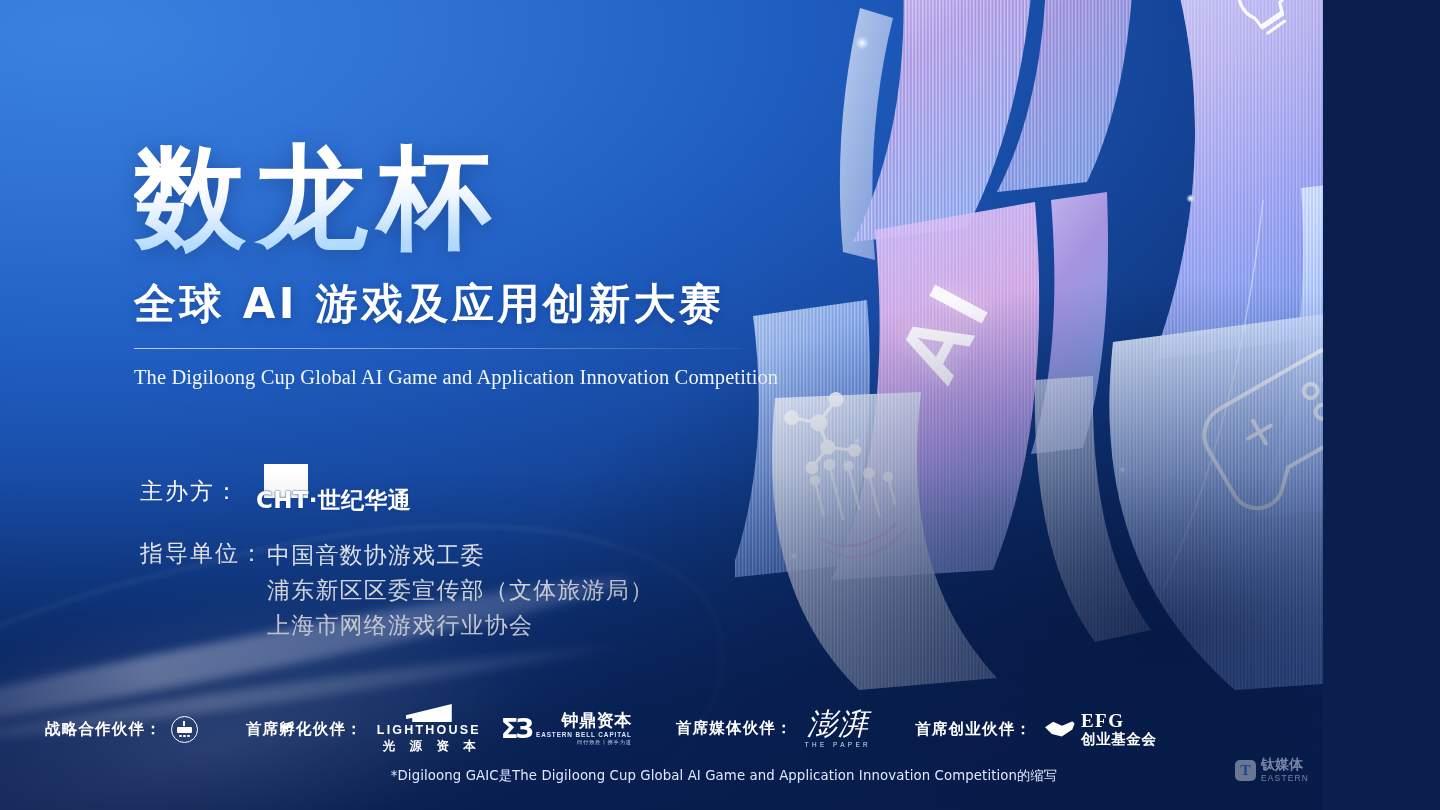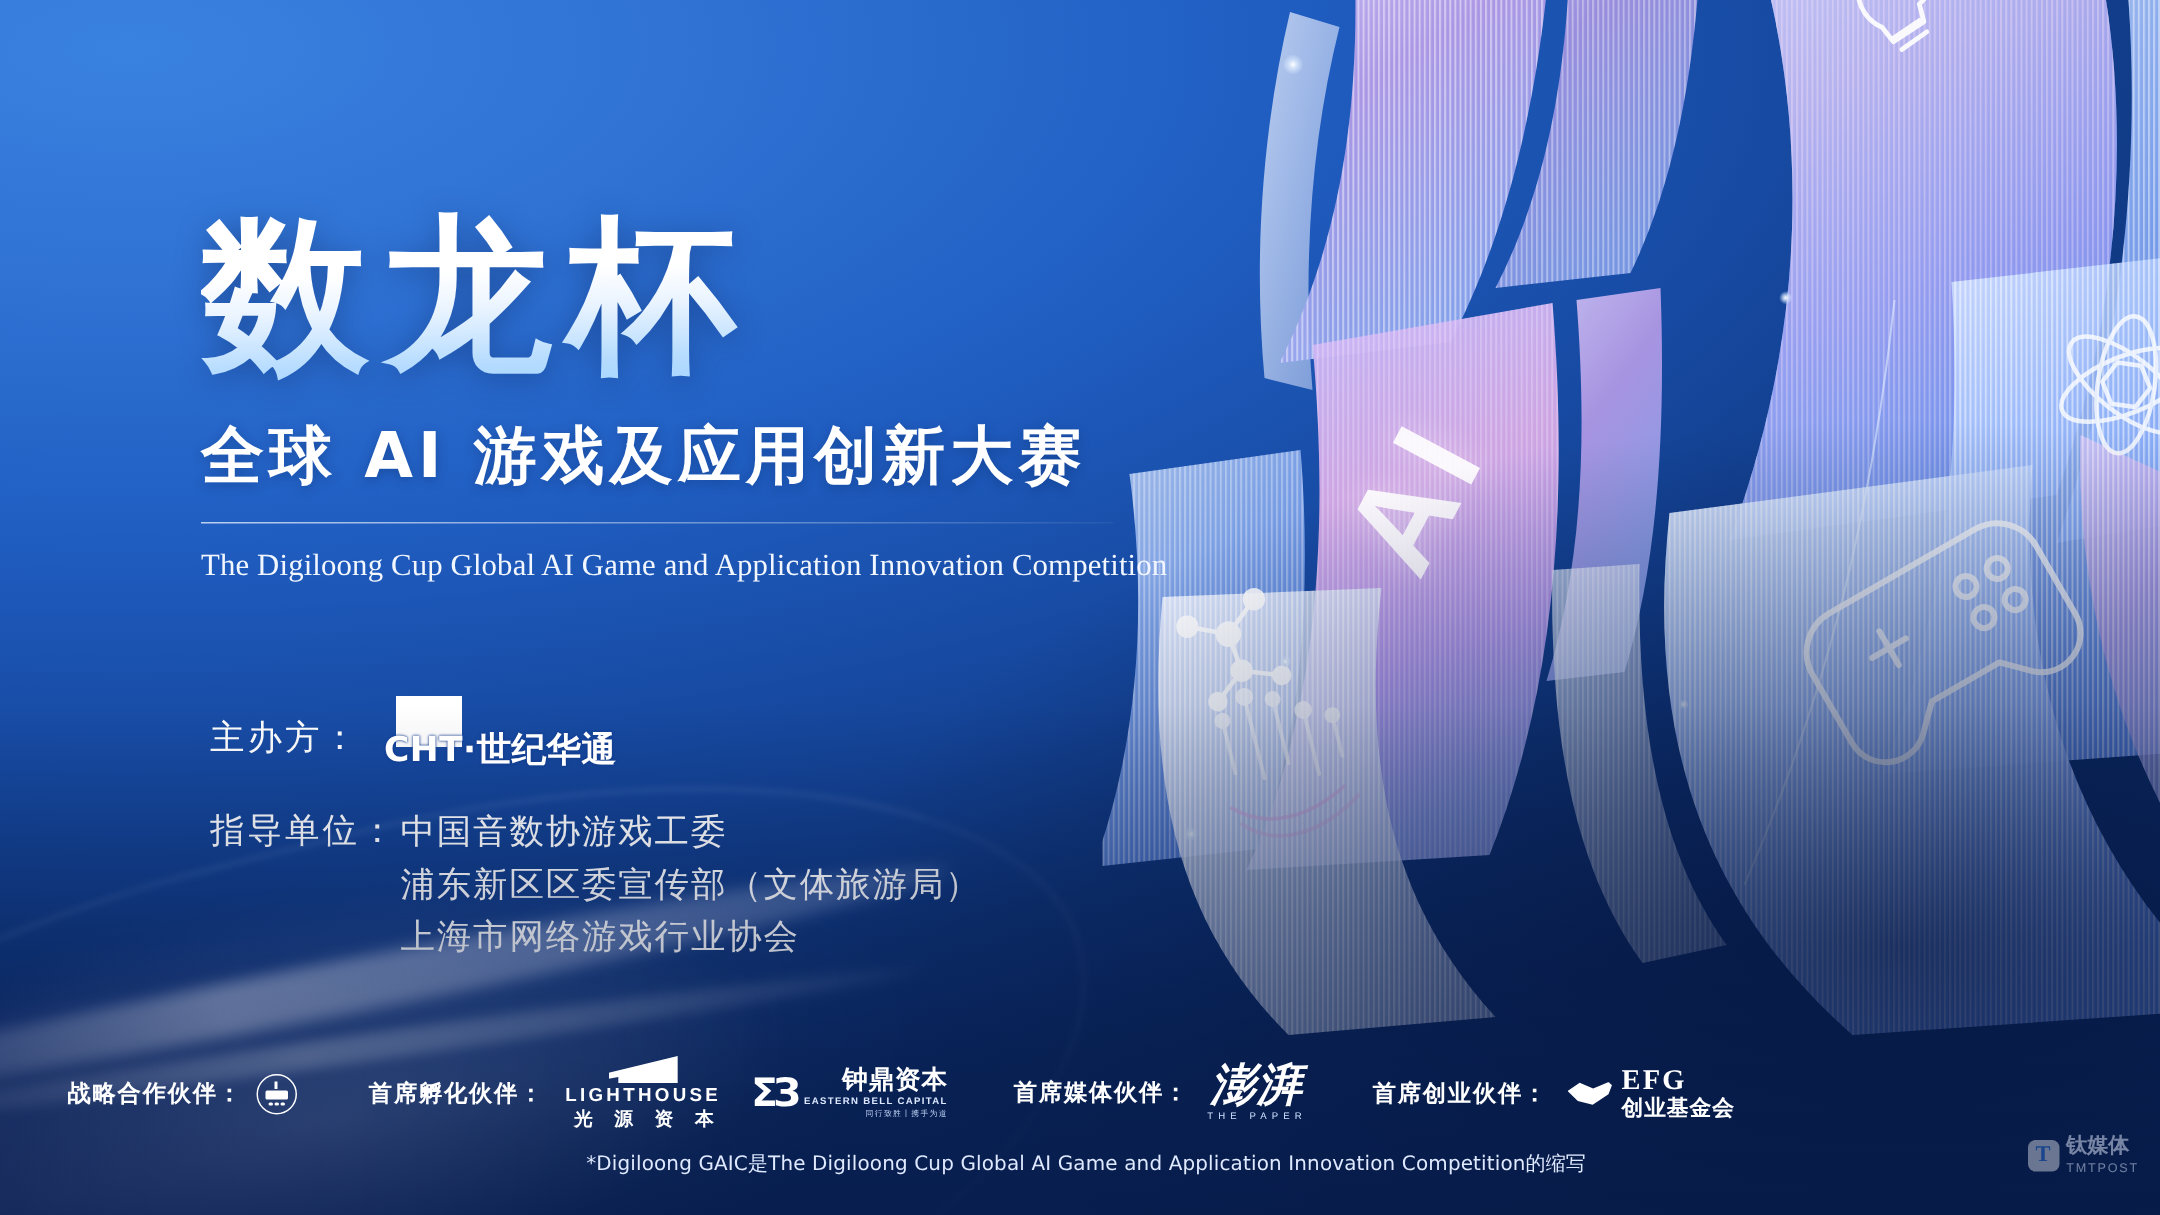--- a/index.html
+++ b/index.html
@@ -5,21 +5,21 @@
   * { margin:0; padding:0; box-sizing:border-box; }
   html,body{ background:#0a1f4d; }
   body{
     width:1440px; height:810px; overflow:hidden;
     font-family:"Liberation Sans","DejaVu Sans",sans-serif;
     position:relative;
   }
 
   
   #stage{
-    position:absolute; inset:0; width:1440px; height:810px; overflow:hidden;
+    position:absolute; inset:0; width:1323px; height:810px; overflow:hidden;
     background:
       radial-gradient(120% 90% at 6% 4%, #3a82e0 0%, #2f72d4 22%, #205ec2 44%, #16489f 66%, #0e3479 85%, #0a2a66 100%);
   }
   
   #stage::after{
     content:""; position:absolute; inset:0; pointer-events:none;
     background:
       radial-gradient(80% 70% at 88% 78%, rgba(6,22,62,.72) 0%, rgba(6,22,62,0) 62%),
       linear-gradient(to bottom, rgba(255,255,255,0) 58%, rgba(5,20,58,.55) 100%);
   }
@@ -146,21 +146,21 @@
   #eb-mark{ font-size:26px; font-weight:900; color:#fff; line-height:1; letter-spacing:-3px;
             font-family:"DejaVu Sans","Liberation Sans",sans-serif; }
   #eb-zh{ font-size:17px; font-weight:900; color:#fff; letter-spacing:.6px; line-height:1.05;
           font-family:"DejaVu Sans","Liberation Sans",sans-serif; }
   #eb-en{ font-size:6.4px; font-weight:700; color:#dce8ff; letter-spacing:.9px; margin-top:2px;
           font-family:"Liberation Sans",sans-serif; }
   #eb-en2{ font-size:5.2px; color:#bfd2f5; letter-spacing:.9px; margin-top:1px;
            font-family:"DejaVu Sans",sans-serif; }
 
   
-  #tp-zh{ font-size:30px; font-weight:700; color:#fff; line-height:.96; letter-spacing:1px;
+  #tp-zh{ font-size:30px; font-weight:400; color:#fff; line-height:.96; letter-spacing:1px;
           font-style:italic; font-family:"DejaVu Serif","Liberation Serif",serif; }
   #tp-en{ font-size:6.4px; color:#cfe0ff; letter-spacing:3.4px; margin-top:3px; text-align:center;
           font-family:"Liberation Sans",sans-serif; }
 
   
   #efg-bird{ width:31px; height:21px; position:relative; flex:0 0 auto; margin-right:5px; }
   #efg-bird .b1{
     position:absolute; inset:0; background:#fff;
     clip-path:polygon(0% 42%, 26% 16%, 55% 34%, 100% 6%, 88% 52%, 54% 86%, 22% 74%);
     border-radius:40%;
@@ -433,17 +433,17 @@
   </div>
 
   <div id="footnote">*Digiloong GAIC是The Digiloong Cup Global AI Game and Application Innovation Competition的缩写</div>
 
   <div id="watermark">
     <div id="wm-icon">
       <span>T</span>
     </div>
     <div>
       <div id="wm-zh">钛媒体</div>
-      <div id="wm-en">TMTPOST</div>
+      <div id="wm-en">EASTERN</div>
     </div>
   </div>
 
 </div>
 
 </body></html>

